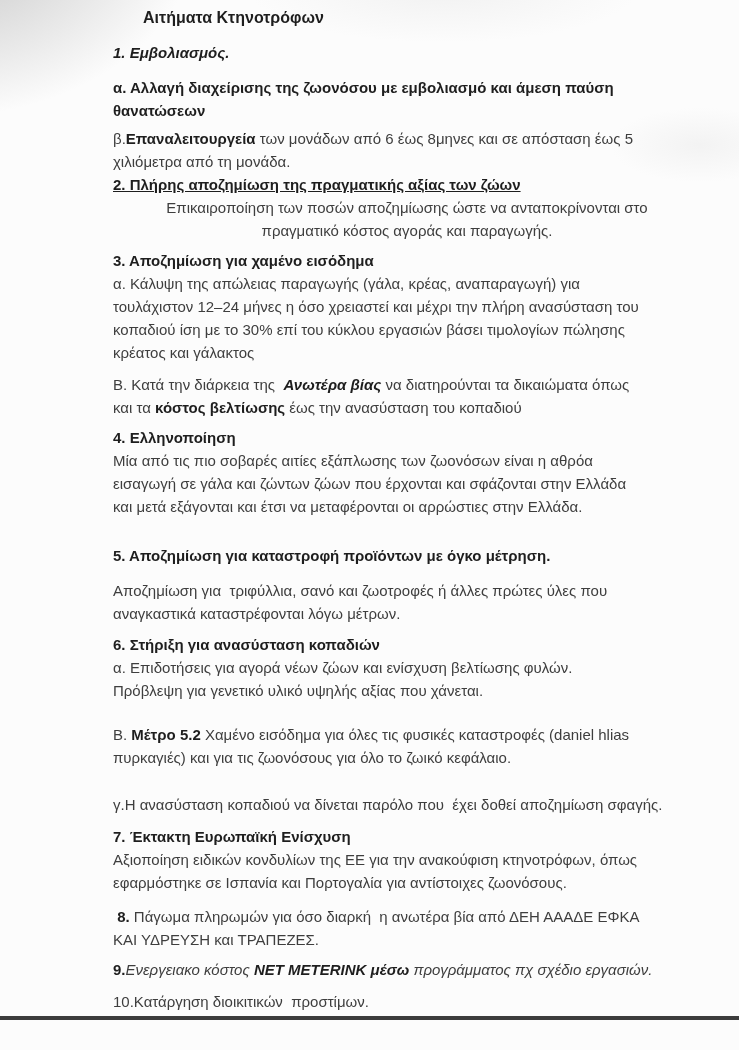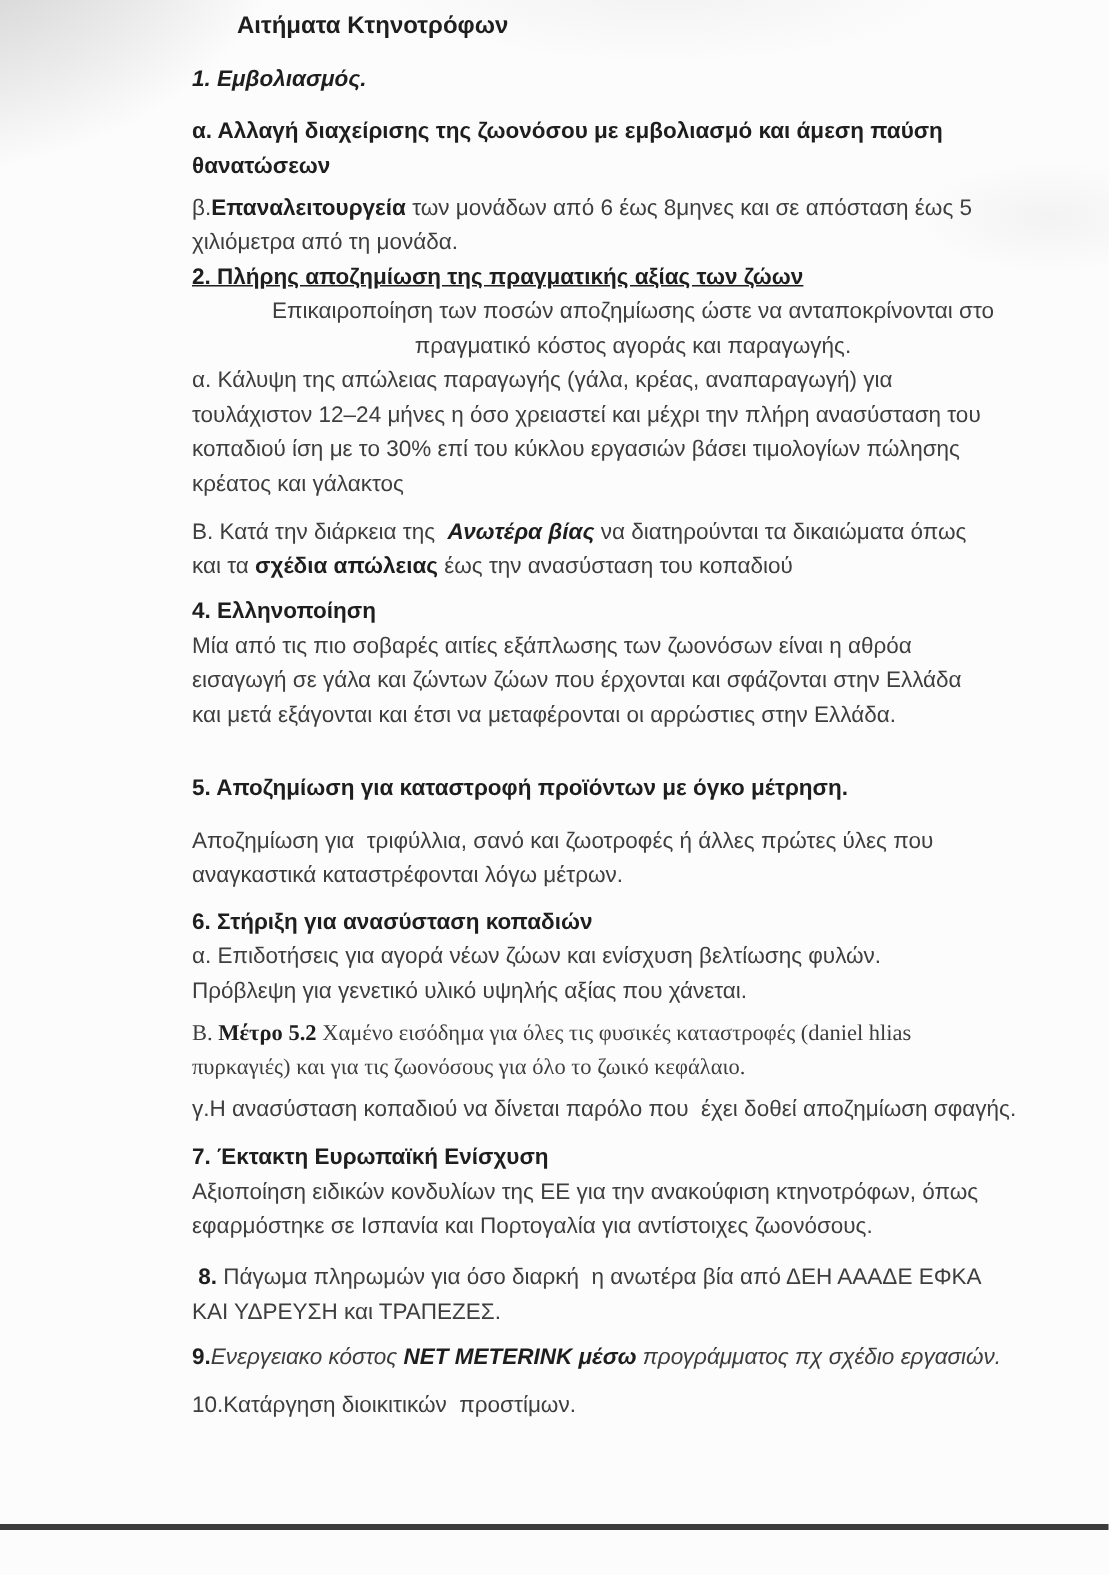--- a/index.html
+++ b/index.html
@@ -17,21 +17,21 @@
   }
   .sheet{
     position:absolute;inset:0;
     background:
       radial-gradient(ellipse 330px 240px at -60px -70px, rgba(110,110,110,.42), rgba(170,170,170,.22) 55%, rgba(252,252,252,0) 78%),
       radial-gradient(ellipse 260px 70px at 60% -10px, rgba(200,200,200,.20), rgba(252,252,252,0) 75%),
       radial-gradient(ellipse 120px 50px at 700px 145px, rgba(215,215,215,.25), rgba(252,252,252,0) 75%),
       var(--paper);
   }
   .content{
-    position:absolute;left:128px;top:0;width:588px;
+    position:absolute;left:113px;top:0;width:588px;
     padding-top:6px;
   }
   .doc-title{
     margin:0 0 0 30px;
     font-size:16px;line-height:24px;
     font-weight:bold;color:var(--heading);
     white-space:pre-wrap;
   }
   .para{
     margin:0;
@@ -55,39 +55,40 @@
     <p class="doc-title">Αιτήματα Κτηνοτρόφων</p>
     <div id="doc-body">
         <p class="para heading" style="margin-top: 11px; font-style: italic;"><span>1. Εμβολιασμός.</span></p>
         <p class="para heading" style="margin-top: 12px;"><span>α. Αλλαγή διαχείρισης της ζωονόσου με εμβολιασμό και άμεση παύση
 θανατώσεων</span></p>
         <p class="para body" style="margin-top: 5px;"><span>β.</span><span class="b">Επαναλειτουργεία</span><span> των μονάδων από 6 έως 8μηνες και σε απόσταση έως 5
 χιλιόμετρα από τη μονάδα.</span></p>
         <p class="para heading" style="margin-top: 0px; text-decoration: underline;"><span>2. Πλήρης αποζημίωση της πραγματικής αξίας των ζώων</span></p>
         <p class="para body" style="margin-top: 0px; text-align: center;"><span>Επικαιροποίηση των ποσών αποζημίωσης ώστε να ανταποκρίνονται στο
 πραγματικό κόστος αγοράς και παραγωγής.</span></p>
+        <p class="para heading" style="margin-top: 7px;"><span>3. Αποζημίωση για χαμένο εισόδημα</span></p>
         <p class="para body" style="margin-top: 0px;"><span>α. Κάλυψη της απώλειας παραγωγής (γάλα, κρέας, αναπαραγωγή) για
 τουλάχιστον 12–24 μήνες η όσο χρειαστεί και μέχρι την πλήρη ανασύσταση του
 κοπαδιού ίση με το 30% επί του κύκλου εργασιών βάσει τιμολογίων πώλησης
 κρέατος και γάλακτος</span></p>
         <p class="para body" style="margin-top: 9px;"><span>Β. Κατά την διάρκεια της  </span><span class="b i">Ανωτέρα βίας</span><span> να διατηρούνται τα δικαιώματα όπως
-και τα </span><span class="b">σχέδια απώλειας</span><span> έως την ανασύσταση του κοπαδιού</span></p>
+και τα </span><span class="b">κόστος βελτίωσης</span><span> έως την ανασύσταση του κοπαδιού</span></p>
         <p class="para heading" style="margin-top: 7px;"><span>4. Ελληνοποίηση</span></p>
         <p class="para body" style="margin-top: 0px;"><span>Μία από τις πιο σοβαρές αιτίες εξάπλωσης των ζωονόσων είναι η αθρόα
 εισαγωγή σε γάλα και ζώντων ζώων που έρχονται και σφάζονται στην Ελλάδα
 και μετά εξάγονται και έτσι να μεταφέρονται οι αρρώστιες στην Ελλάδα.</span></p>
         <p class="para heading" style="margin-top: 26px;"><span>5. Αποζημίωση για καταστροφή προϊόντων με όγκο μέτρηση.</span></p>
         <p class="para body" style="margin-top: 12px;"><span>Αποζημίωση για  τριφύλλια, σανό και ζωοτροφές ή άλλες πρώτες ύλες που
 αναγκαστικά καταστρέφονται λόγω μέτρων.</span></p>
         <p class="para heading" style="margin-top: 8px;"><span>6. Στήριξη για ανασύσταση κοπαδιών</span></p>
         <p class="para body" style="margin-top: 0px;"><span>α. Επιδοτήσεις για αγορά νέων ζώων και ενίσχυση βελτίωσης φυλών.
 Πρόβλεψη για γενετικό υλικό υψηλής αξίας που χάνεται.</span></p>
-        <p class="para body" style="margin-top: 6px; font-family: Liberation Serif, serif;"><span>Β. </span><span class="b">Μέτρο 5.2</span><span> Χαμένο εισόδημα για όλες τις φυσικές καταστροφές (daniel hlias
+        <p class="para body" style="margin-top: 21px;"><span>Β. </span><span class="b">Μέτρο 5.2</span><span> Χαμένο εισόδημα για όλες τις φυσικές καταστροφές (daniel hlias
 πυρκαγιές) και για τις ζωονόσους για όλο το ζωικό κεφάλαιο.</span></p>
-        <p class="para body" style="margin-top: 4px;"><span>γ.Η ανασύσταση κοπαδιού να δίνεται παρόλο που  έχει δοθεί αποζημίωση σφαγής.</span></p>
+        <p class="para body" style="margin-top: 24px;"><span>γ.Η ανασύσταση κοπαδιού να δίνεται παρόλο που  έχει δοθεί αποζημίωση σφαγής.</span></p>
         <p class="para heading" style="margin-top: 9px;"><span>7. Έκτακτη Ευρωπαϊκή Ενίσχυση</span></p>
         <p class="para body" style="margin-top: 0px;"><span>Αξιοποίηση ειδικών κονδυλίων της ΕΕ για την ανακούφιση κτηνοτρόφων, όπως
 εφαρμόστηκε σε Ισπανία και Πορτογαλία για αντίστοιχες ζωονόσους.</span></p>
         <p class="para body" style="margin-top: 11px;"><span class="b"> 8.</span><span> Πάγωμα πληρωμών για όσο διαρκή  η ανωτέρα βία από ΔΕΗ ΑΑΑΔΕ ΕΦΚΑ
 ΚΑΙ ΥΔΡΕΥΣΗ και ΤΡΑΠΕΖΕΣ.</span></p>
         <p class="para body" style="margin-top: 7px;"><span class="b">9.</span><span class="i">Ενεργειακο κόστος </span><span class="b i">NET METERINK μέσω</span><span class="i"> προγράμματος πχ σχέδιο εργασιών.</span></p>
         <p class="para body" style="margin-top: 9px;"><span>10.Κατάργηση διοικιτικών  προστίμων.</span></p>
       </div>
   </div>
   <div class="divider"></div>

